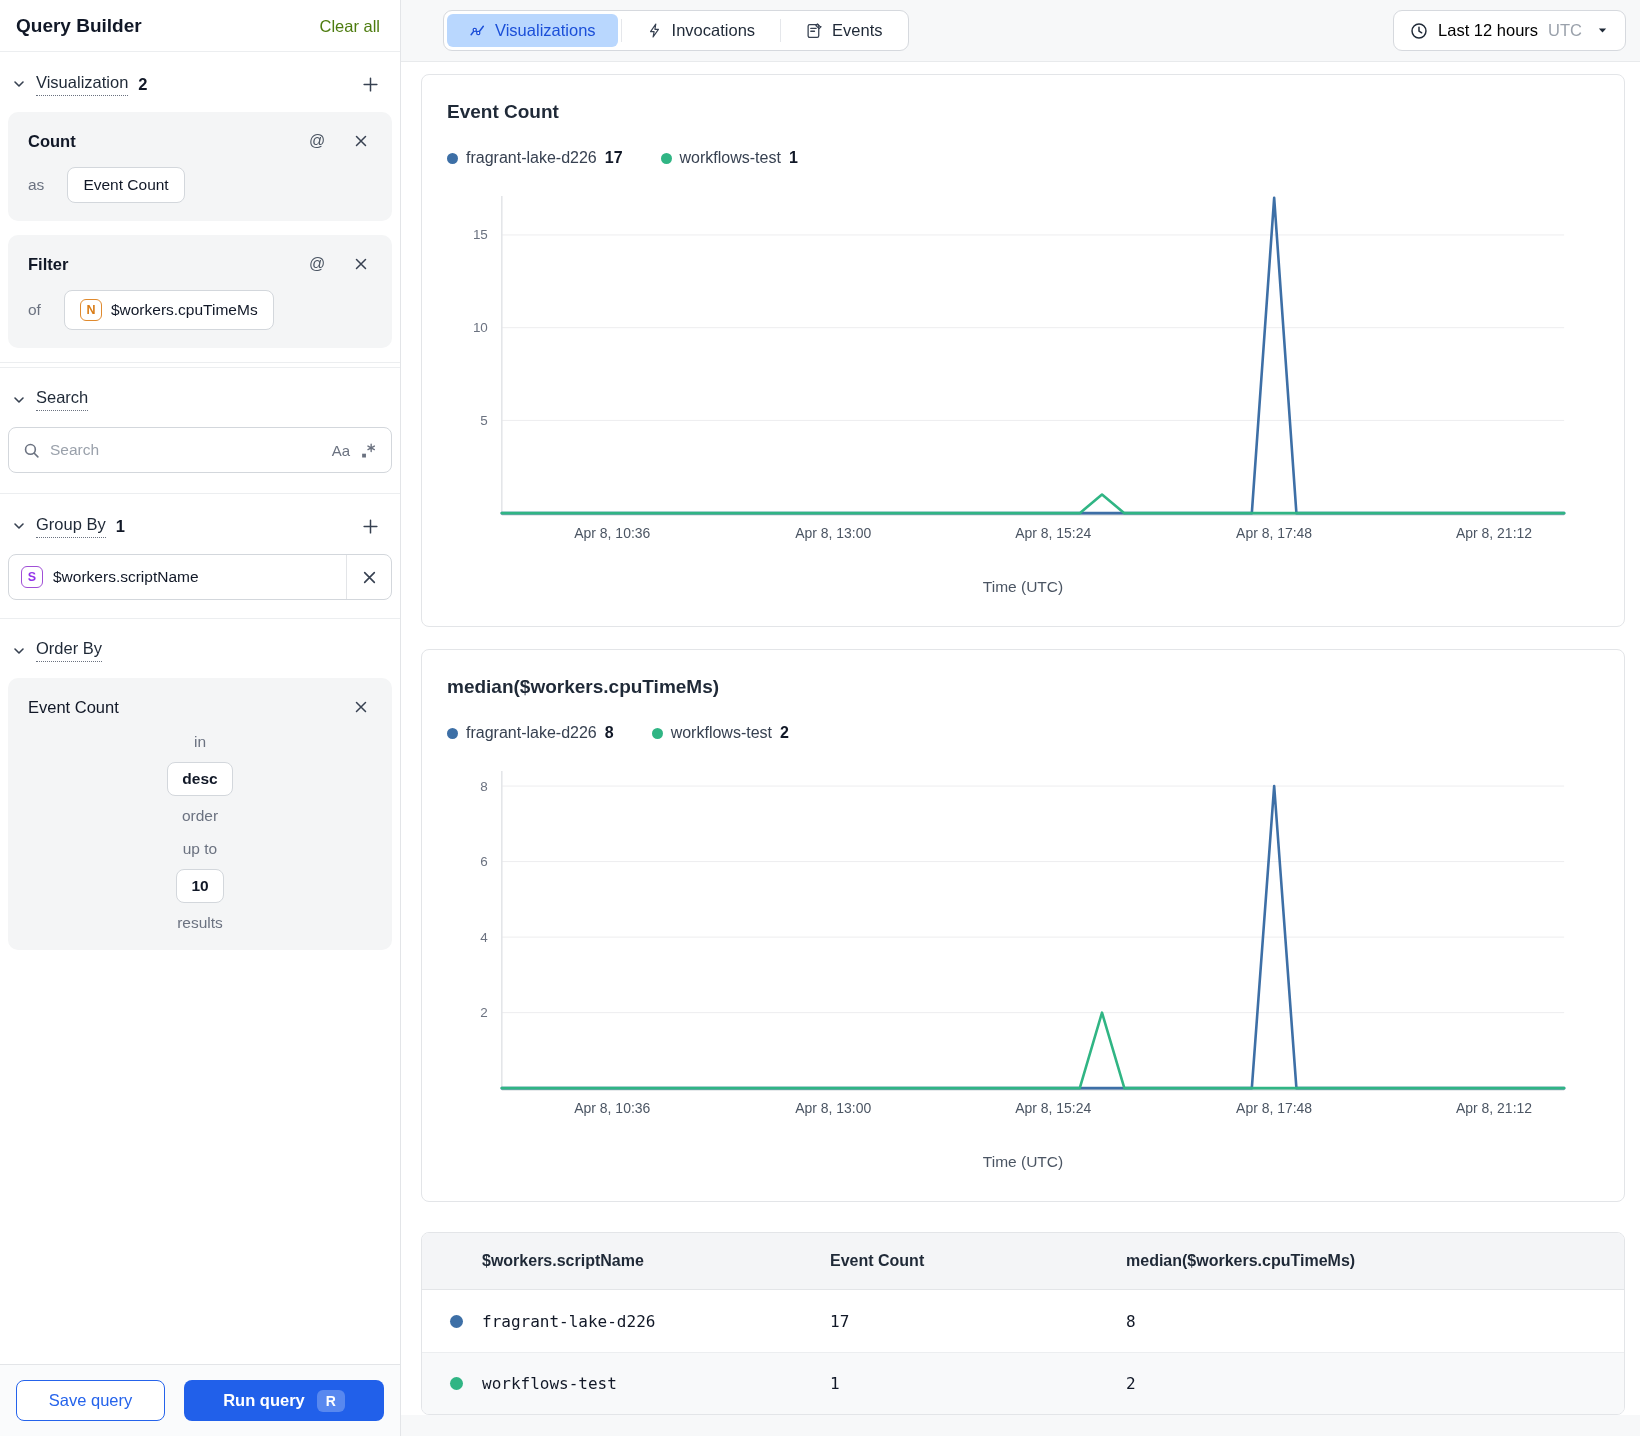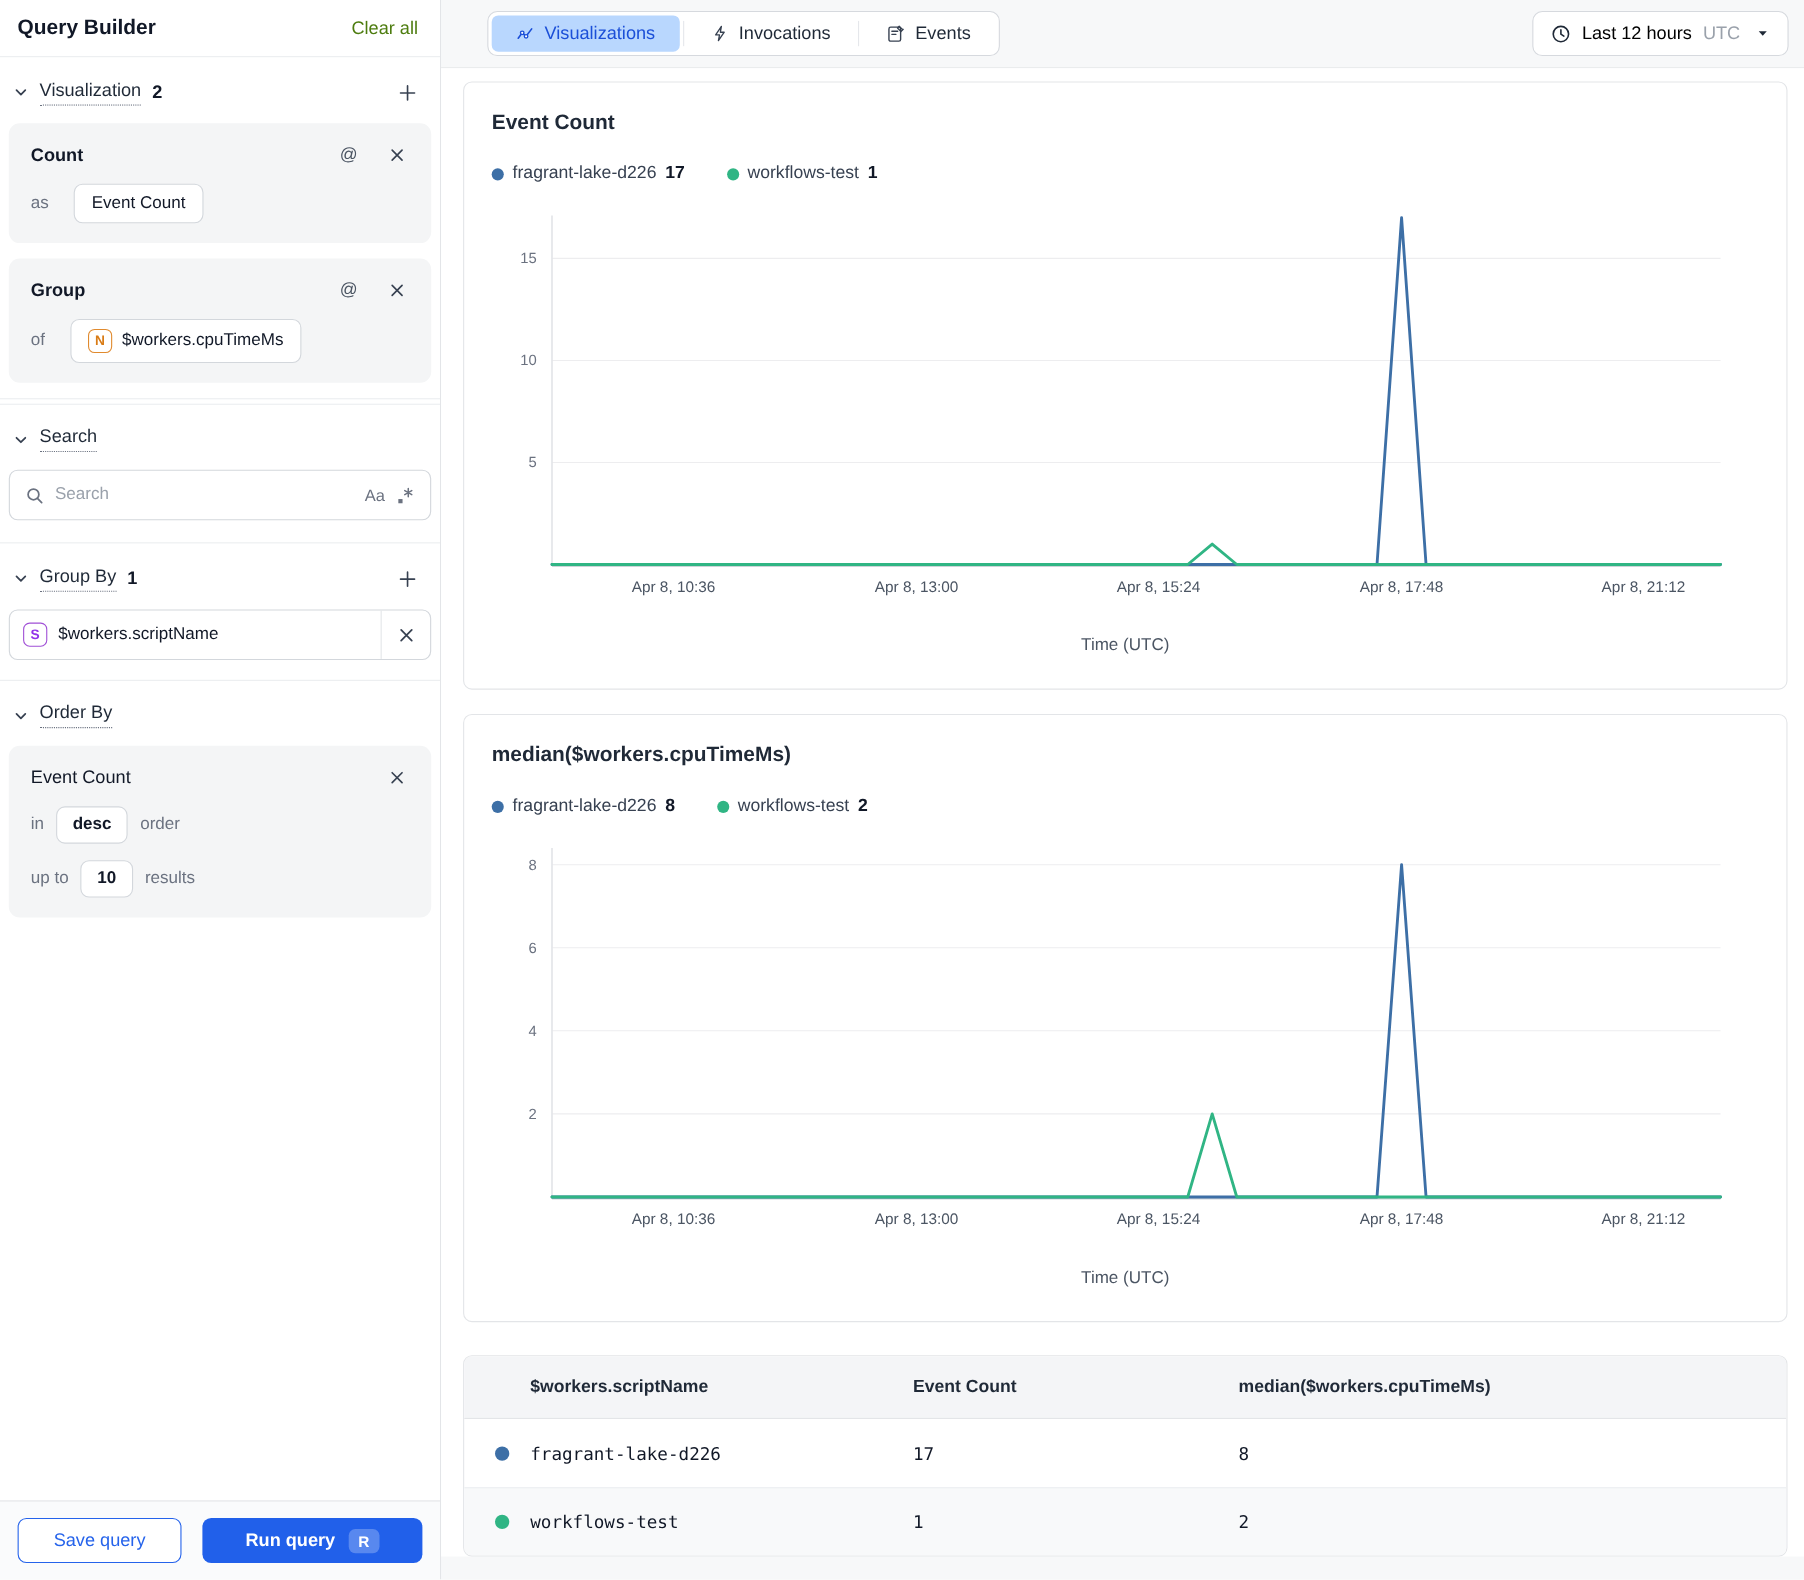--- a/index.html
+++ b/index.html
@@ -35,21 +35,21 @@
   .search-box { margin:2px 8px 20px 8px; height:46px; border:1px solid #d3d7dc; border-radius:8px; background:#fff; display:flex; align-items:center; padding:0 14px; gap:10px; }
   .search-box input { border:none; outline:none; flex:1; font-size:15.5px; font-family:inherit; color:#111827; background:transparent; }
   .search-box input::placeholder { color:#9aa1ab; }
   .tool-ic { color:#6b7280; font-size:15px; display:flex; align-items:center; }
 
   .group-item { margin:2px 8px 18px 8px; height:46px; border:1px solid #d3d7dc; border-radius:8px; background:#fff; display:flex; align-items:center; padding-left:12px; }
   .group-item .gi-text { font-size:15.5px; margin-left:10px; flex:1; color:#111827; }
   .gi-sep { width:1px; height:100%; background:#e3e5e8; }
   .gi-close { width:44px; height:100%; background:none; border:none; cursor:pointer; display:flex; align-items:center; justify-content:center; color:#374151; }
 
-  .ob-row { display:flex; align-items:center; gap:11px; margin-top:15px; }
+  .ob-row { display:flex; align-items:center; gap:11px; margin-top:15px;flex-direction:column; }
   .mini-box { background:#fff; border:1px solid #d3d7dc; border-radius:8px; padding:7px 14px; font-size:15.5px; font-weight:600; color:#111827; }
 
   .sb-footer { border-top:1px solid #e3e5e8; background:#fafbfc; padding:15px 16px; display:flex; gap:19px; align-items:center; }
   .btn-secondary { width:149px; height:41px; background:#fff; border:1px solid #2563eb; border-radius:8px; color:#2563eb; font-size:16.5px; font-family:inherit; cursor:pointer; }
   .btn-primary { flex:1; height:41px; background:#2160ea; border:none; border-radius:8px; color:#fff; font-size:16.5px; font-weight:600; font-family:inherit; cursor:pointer; display:flex; align-items:center; justify-content:center; gap:12px; }
   .kbd-badge { background:rgba(255,255,255,.25); border-radius:6px; padding:3px 9px; font-size:14px; font-weight:600; }
 
   
   .main { flex:1; display:flex; flex-direction:column; background:#f7f8f9; height:100%; }
   .topbar { height:62px; background:#f7f8f9; border-bottom:1px solid #e8eaec; display:flex; align-items:center; padding:0 14px 0 42px; flex:none; }
@@ -125,21 +125,21 @@
       <div class="card-row">
         <span class="muted">as</span>
         <button class="value-box">
             <span>Event Count</span>
           </button>
       </div>
     </div>
 
     <div class="card">
       <div class="card-head">
-        <span class="card-title">Group</span>
+        <span class="card-title">Filter</span>
         <span class="spacer"></span>
         <button class="icon-btn" style="margin-right:22px;">
             <span class="at-glyph">@</span>
           </button>
         <button class="icon-btn">
             <svg width="14" height="14" viewBox="0 0 14 14">
               <path d="M2.5 2.5l9 9M11.5 2.5l-9 9" stroke="#374151" stroke-width="1.5" stroke-linecap="round"></path>
             </svg>
           </button>
       </div>

